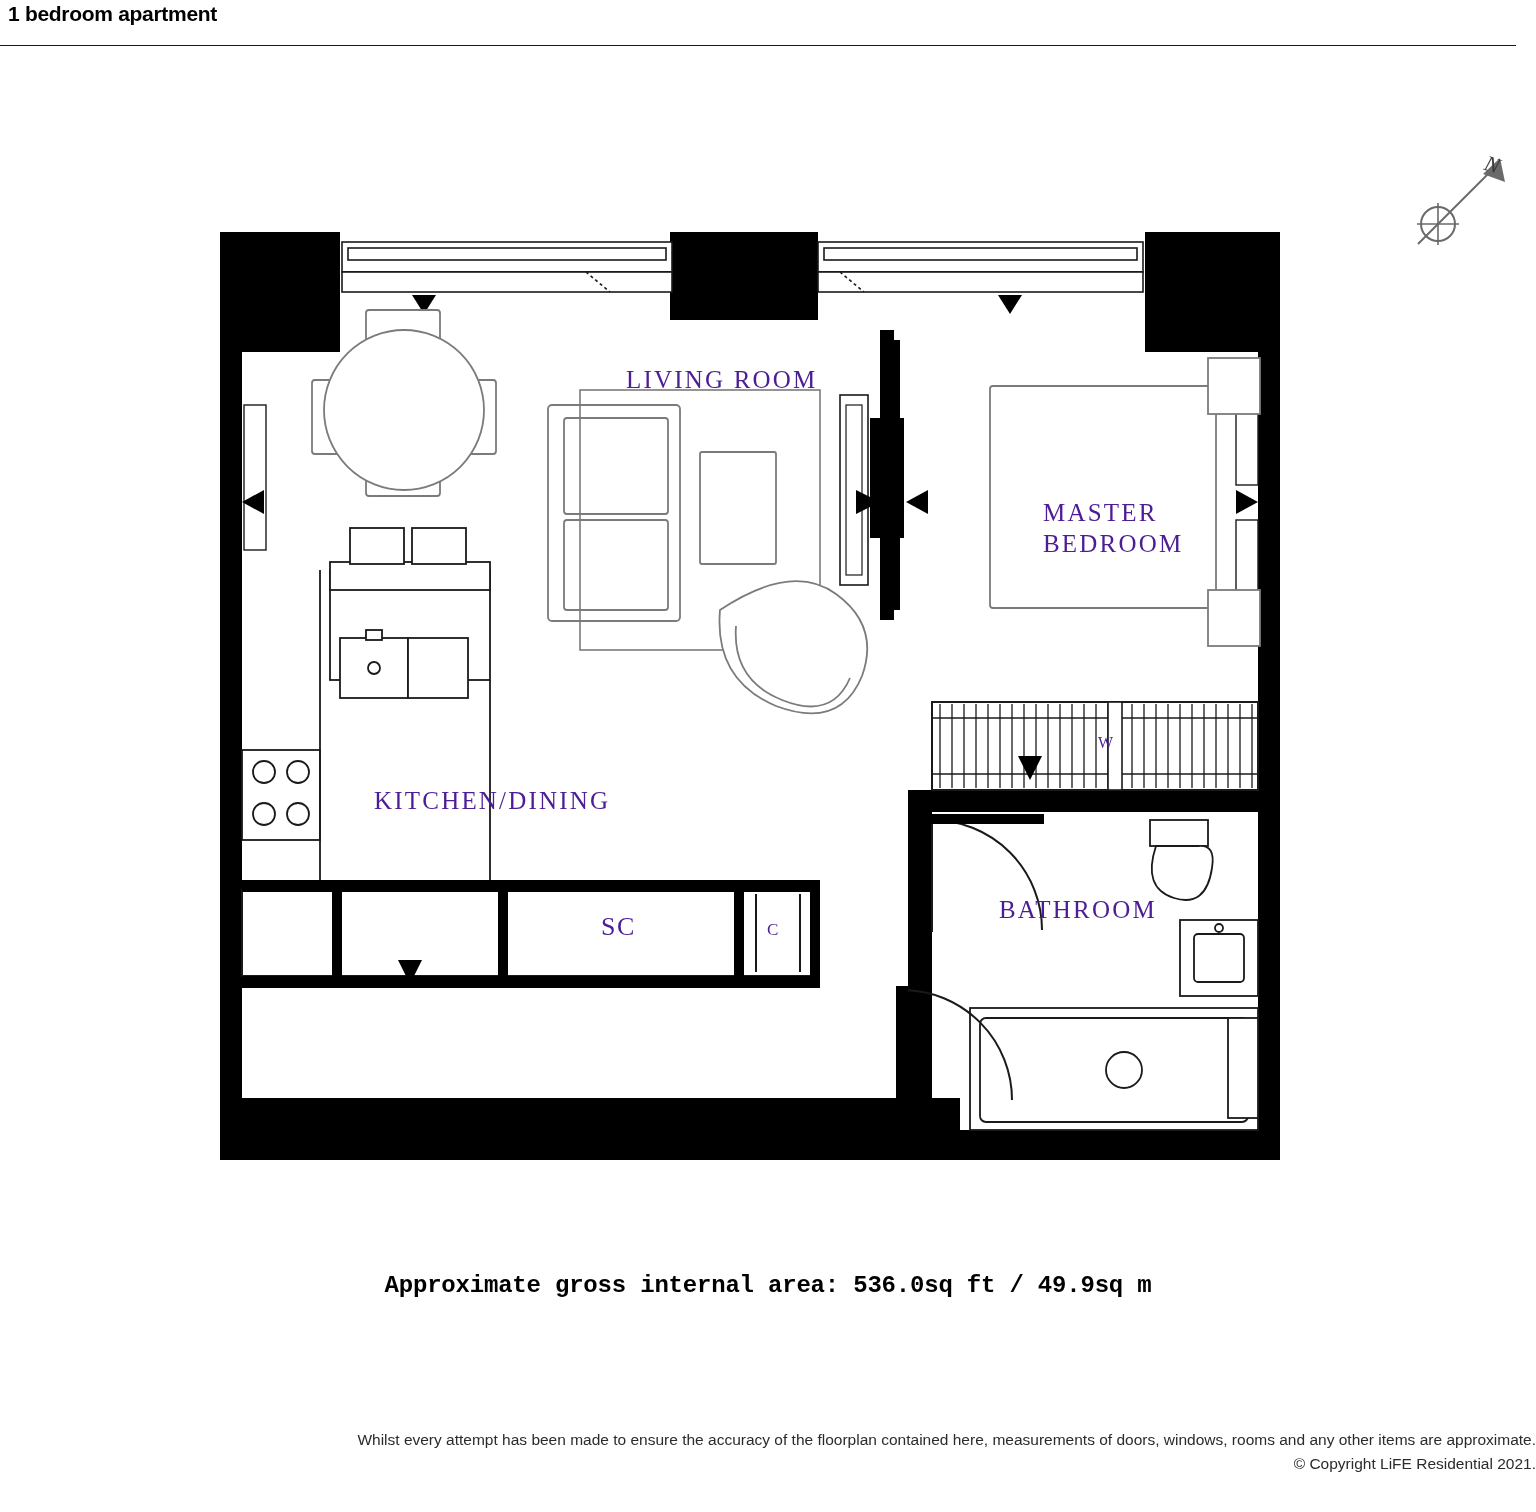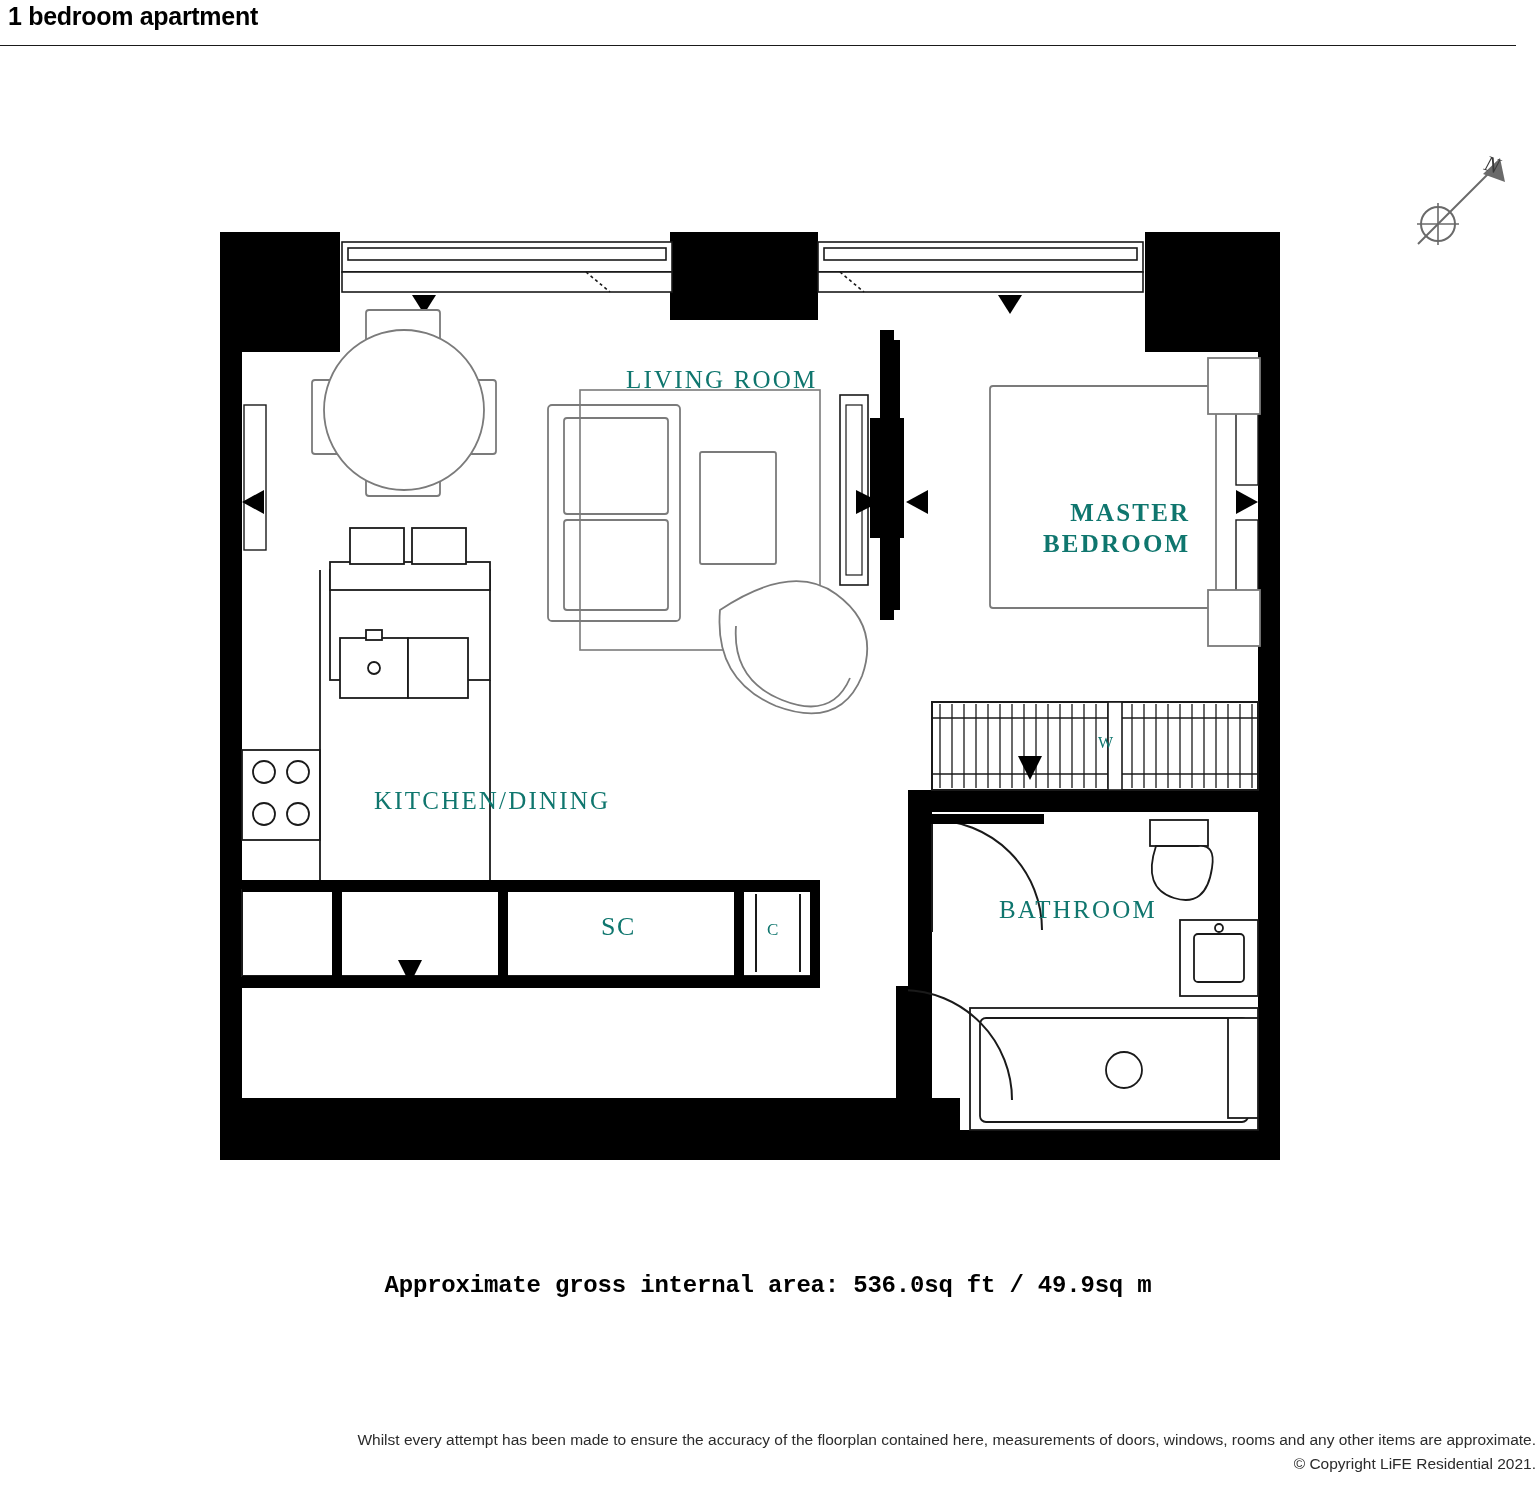--- a/index.html
+++ b/index.html
@@ -19,21 +19,21 @@
   
   #title-bar {
     position: absolute;
     left: 0; top: 0;
     width: 1536px;
     height: 46px;
   }
   #plan-title {
     position: absolute;
     left: 8px; top: 2px;
-    font-size: 25px;
+    font-size: 21px;
     font-weight: bold;
     letter-spacing: -0.3px;
     white-space: nowrap;
   }
   #title-rule {
     position: absolute;
     left: 0; top: 45px;
     width: 1516px;
     height: 0;
     border-top: 1.5px solid #1a1a1a;
@@ -55,30 +55,29 @@
     height: 990px;
   }
   #floorplan svg { display: block; }
 
   
   .room-label {
     position: absolute;
     font-family: "Liberation Serif", serif;
     font-size: 25px;
     letter-spacing: 2.2px;
-    color: #0f766e;
+    color: #4c1d95;
     white-space: nowrap;
     text-align: center;
   }
   #label-living-room { left: 626px; top: 366px; }
   #label-master-bedroom {
     left: 1043px; top: 498px;
     line-height: 1.22;
-    text-align: right;
-    font-weight: bold;
+    text-align: left;
   }
   #label-kitchen-dining { left: 374px; top: 787px; }
   #label-bathroom { left: 999px; top: 896px; }
   #label-sc {
     left: 601px; top: 912px;
     font-size: 26px;
     letter-spacing: 1.6px;
   }
   #label-c {
     left: 767px; top: 920px;

